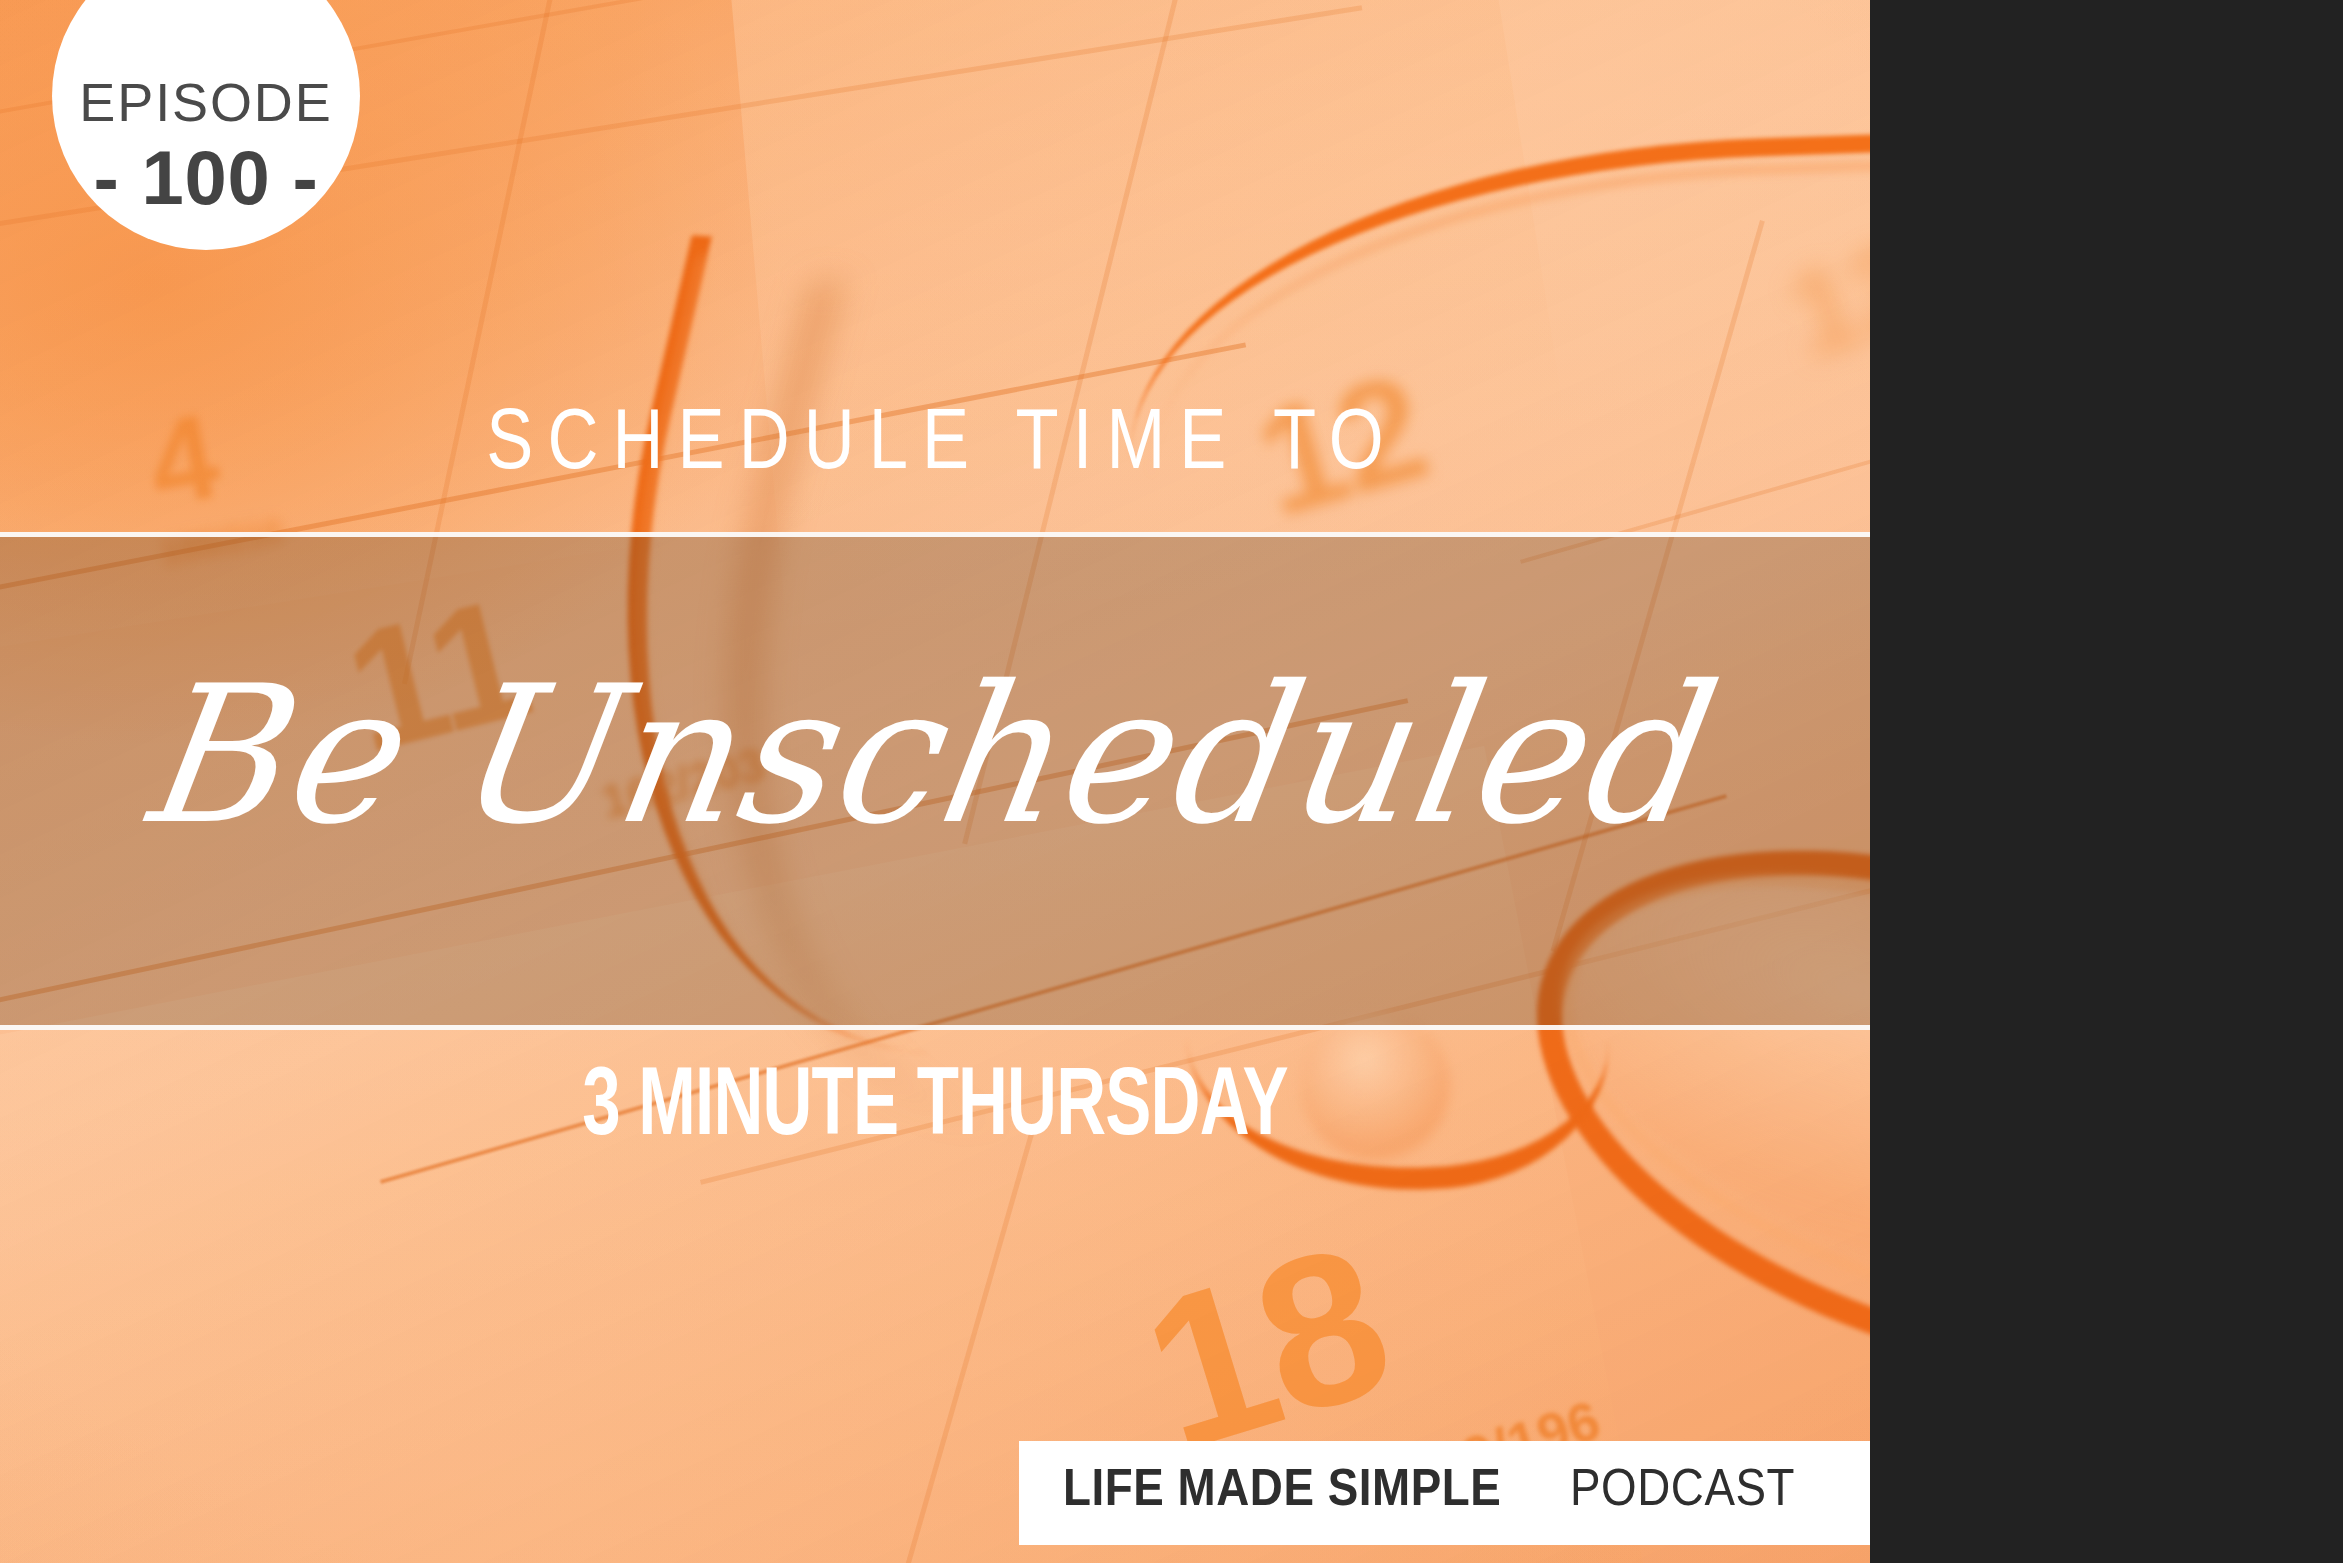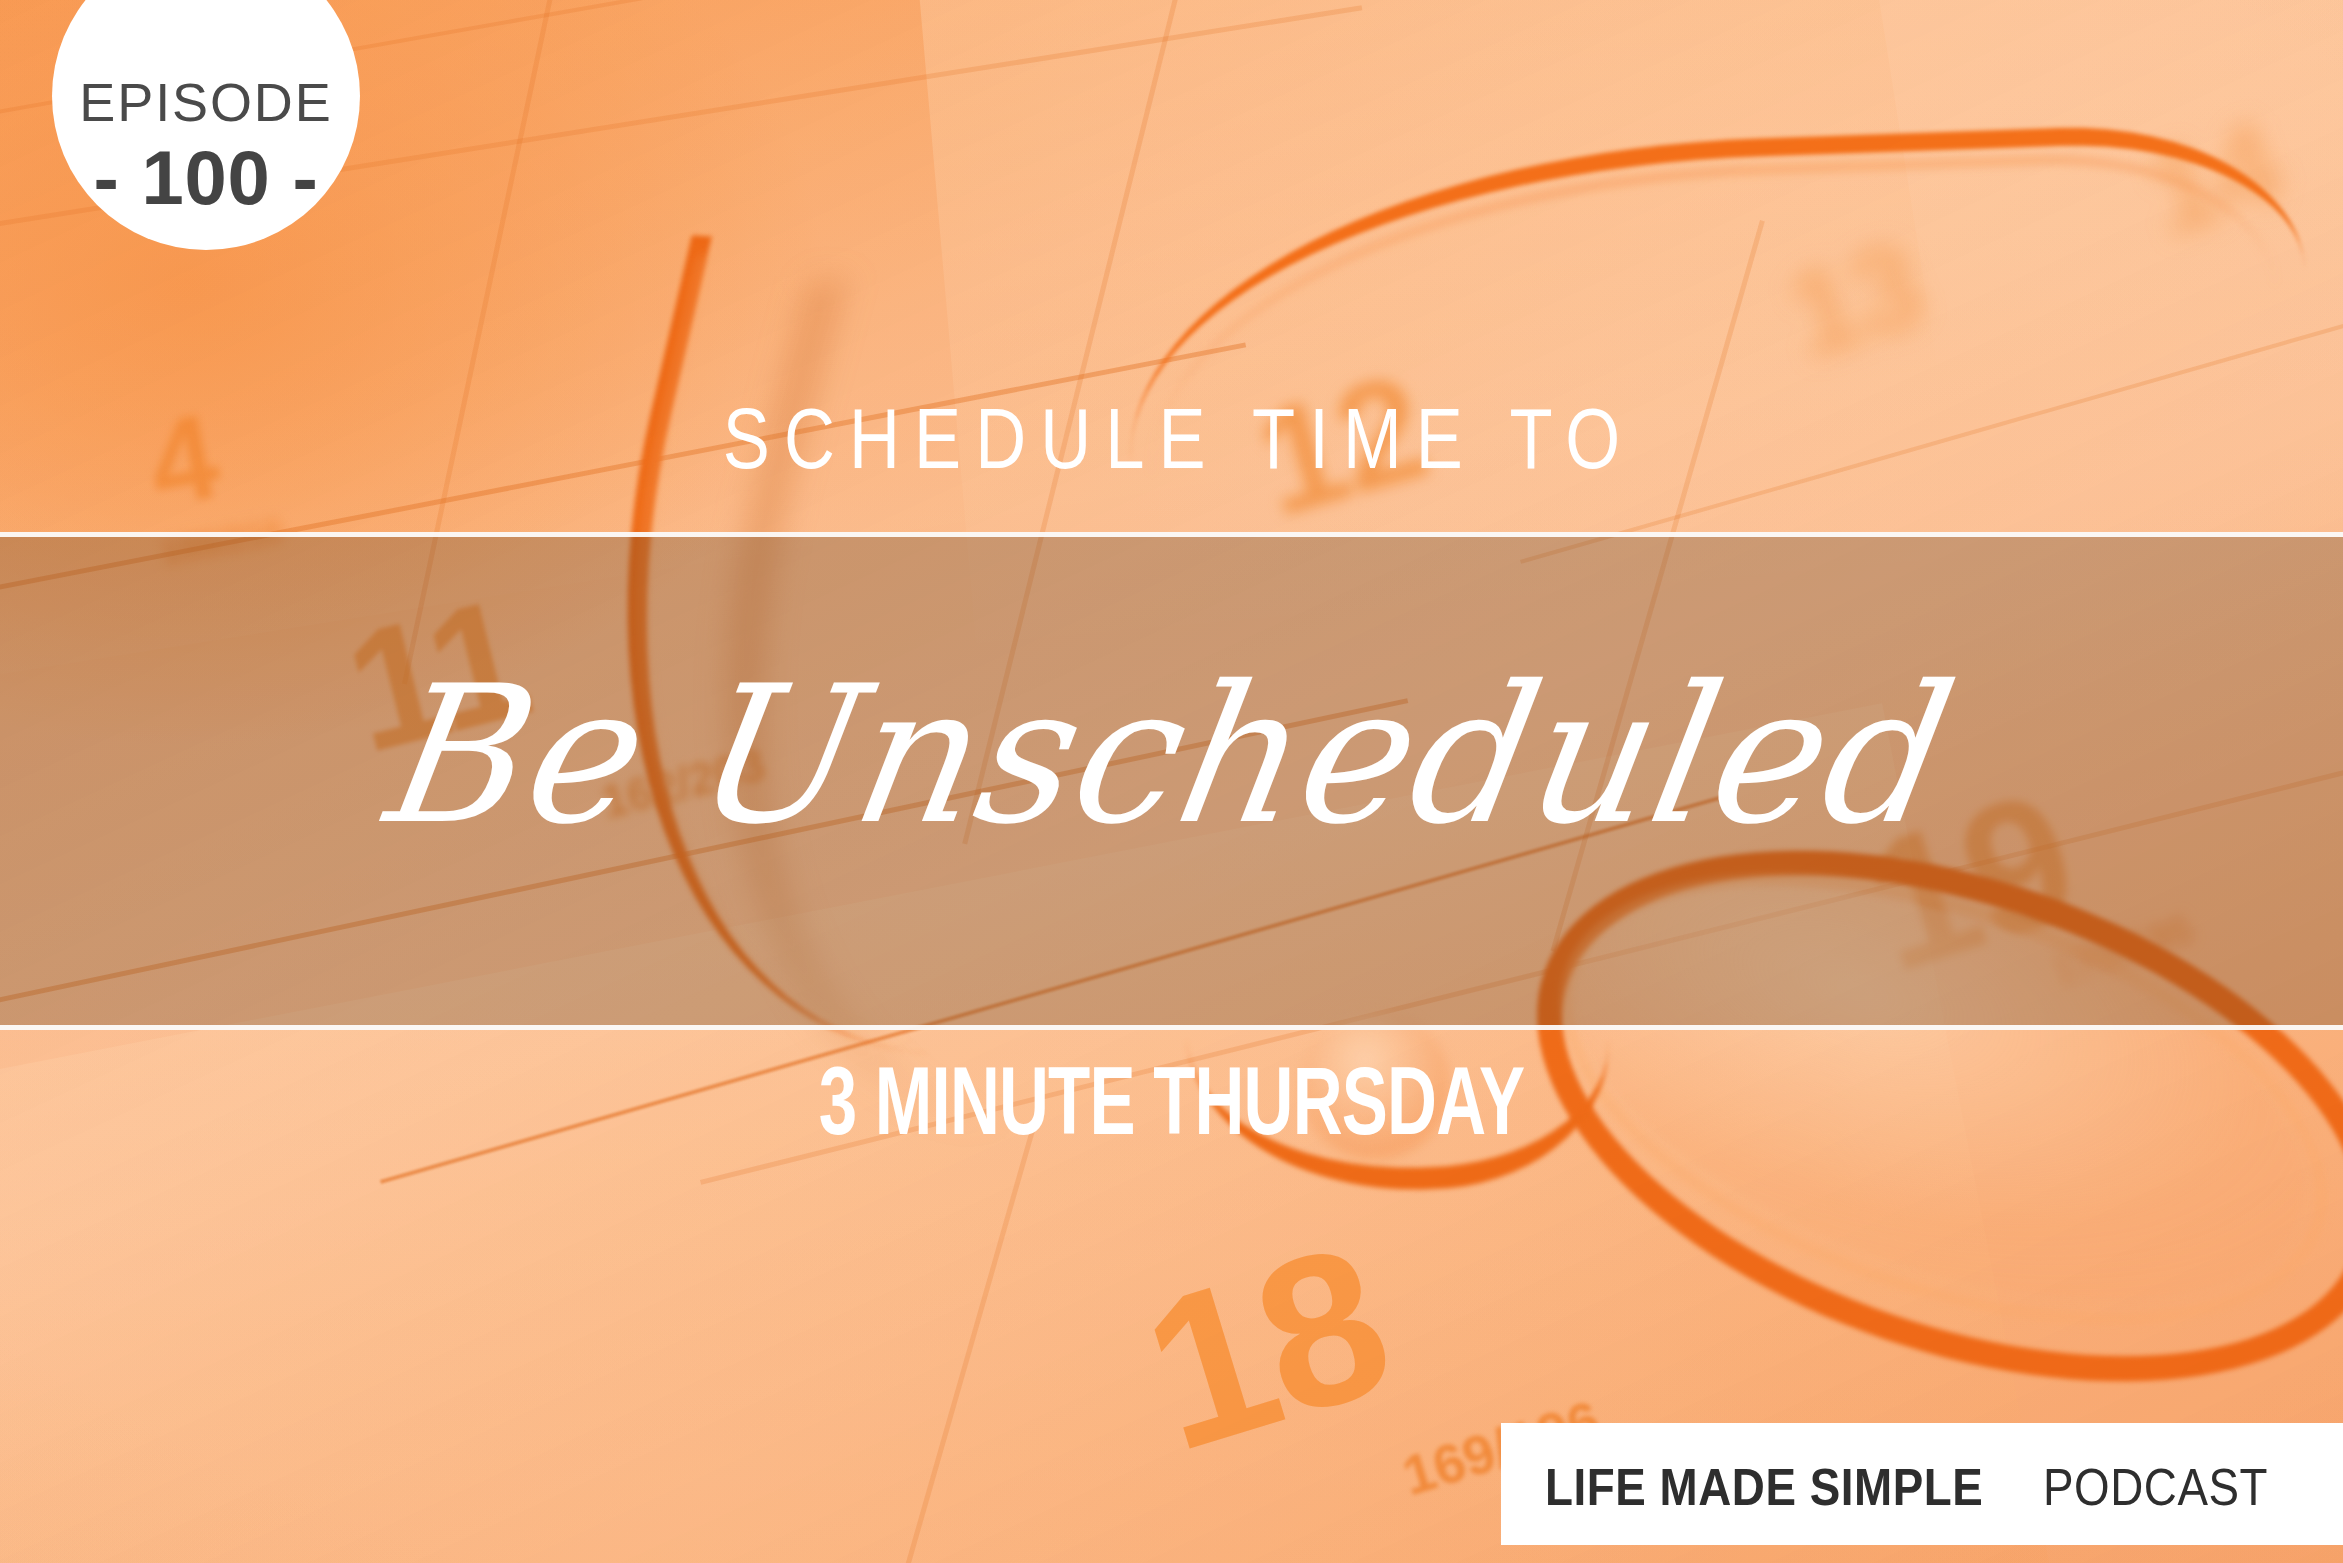--- a/index.html
+++ b/index.html
@@ -2,21 +2,21 @@
 <html><head>
 <meta charset="utf-8">
 <style>
   html, body {
     margin: 0;
     padding: 0;
     background: #222;
   }
   #cover {
     position: relative;
-    width: 2343px;
+    width: 1870px;
     height: 1563px;
     overflow: hidden;
     font-family: "Liberation Sans", sans-serif;
     background: #FBBE8E;
   }
 
   
   .photo {
     position: absolute;
     inset: 0;
@@ -285,24 +285,24 @@
     line-height: 1;
     transform: scaleX(0.72);
     white-space: nowrap;
   }
 
   
   .logo-plate {
     position: absolute;
     right: 0px; bottom: 18px;
     background: #ffffff;
-    padding: 34px 44px 28px 44px;
+    padding: 16px 44px 28px 44px;
     display: flex;
     align-items: flex-start;
-    gap: 0;
+    gap: 9px;
     white-space: nowrap;
   }
   .logo-strong {
     color: #2e2e2e;
     font-size: 52px;
     font-weight: 700;
     letter-spacing: 0.012em;
     transform: scaleX(0.88);
     transform-origin: left center;
     display: inline-block;

